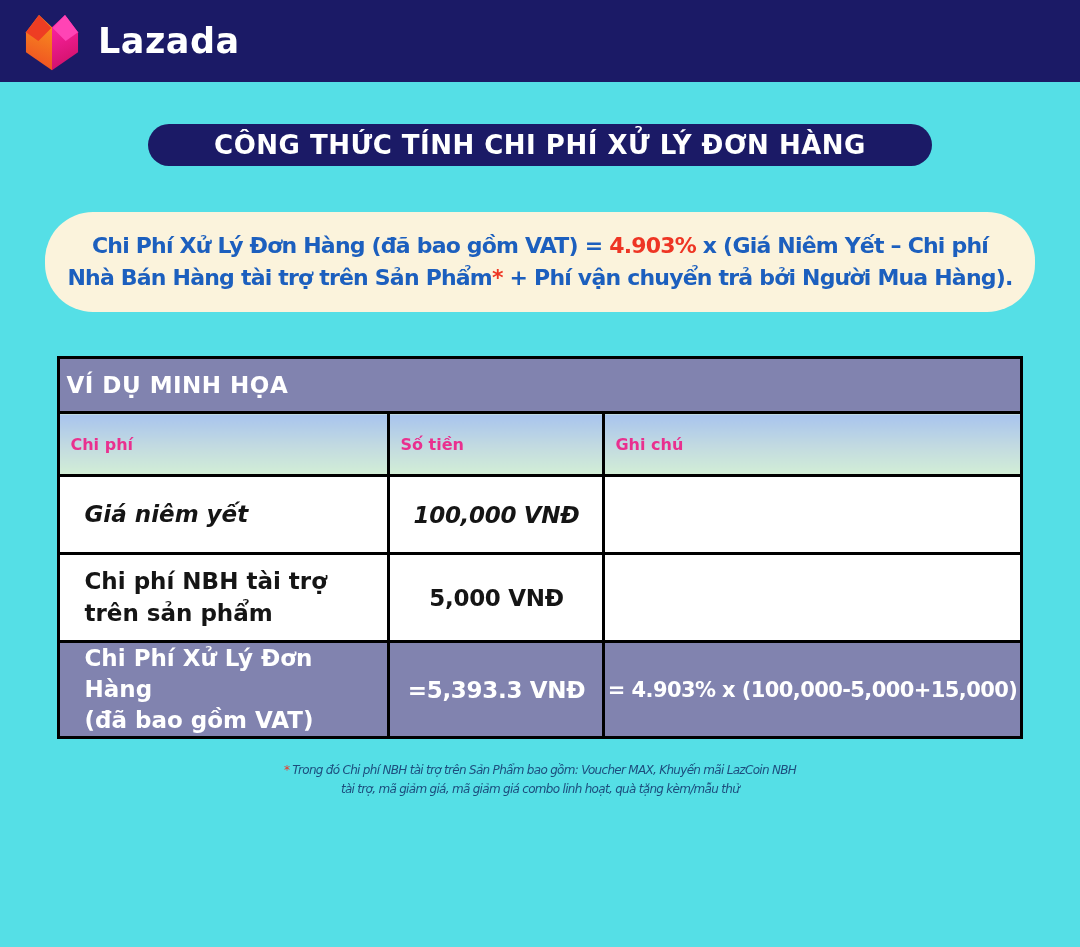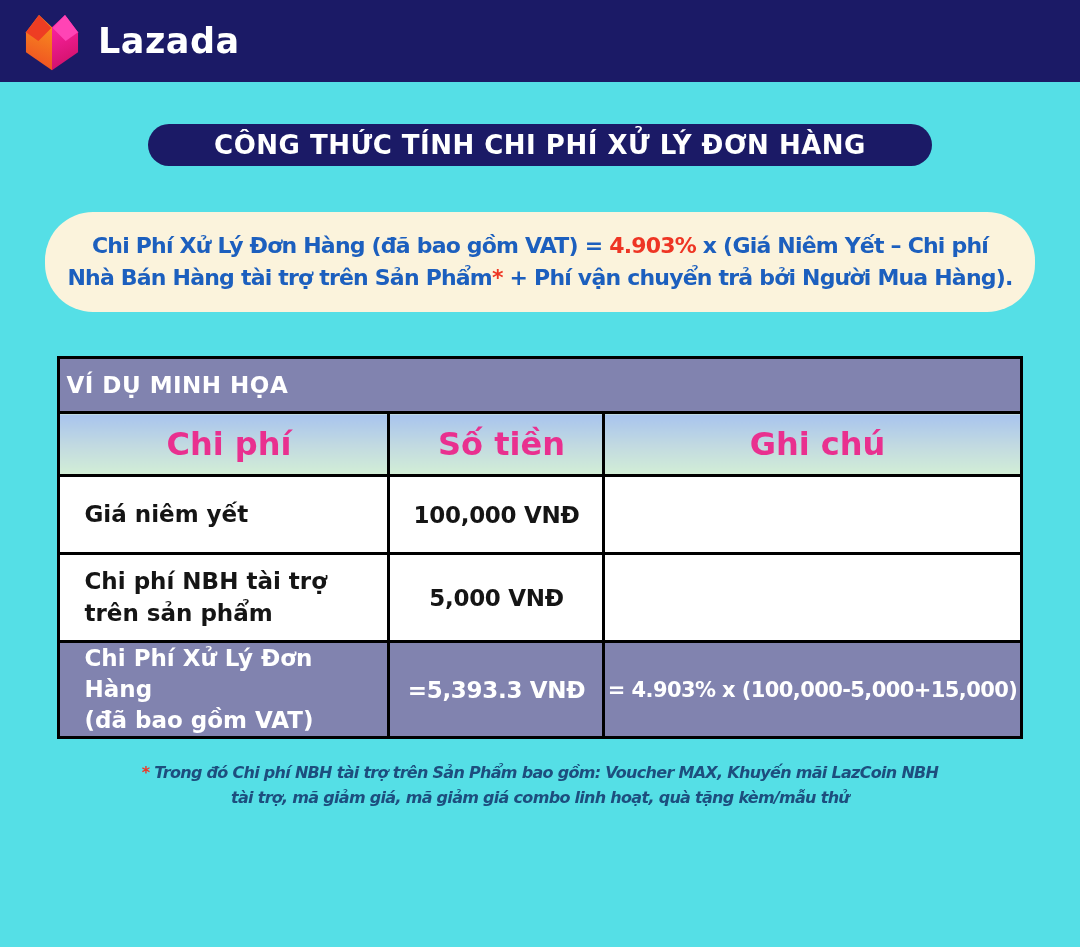--- a/index.html
+++ b/index.html
@@ -92,27 +92,26 @@
   }
   .table-title-cell span {
     color: #ffffff;
     font-size: 23px;
     font-weight: bold;
     letter-spacing: 0.5px;
   }
   .col-header-row td {
     background: linear-gradient(180deg, #A8C4EE 0%, #C3DBE0 55%, #D2EED6 100%);
     height: 63px;
-    text-align: center;
     color: #E9308F;
-    font-size: 32px;
+    font-size: 16px;
     padding-left: 10px;
   }
   .data-row td { background: #ffffff; font-size: 23px; }
-  .row-1 td { height: 78px; }
+  .row-1 td { height: 78px; font-style: italic; }
   .row-2 td { height: 88px; }
   .row-3 td { height: 90px; }
   .cell-label {
     text-align: left;
     padding-left: 24px;
     padding-right: 6px;
     white-space: pre-line;
     line-height: 1.35;
   }
   .cell-amount { text-align: center; letter-spacing: -0.3px; }
@@ -127,22 +126,22 @@
     font-size: 21px;
     letter-spacing: -0.6px;
     white-space: nowrap;
   }
 
   
   .footnote {
     width: 1060px;
     margin: 22px auto 0;
     text-align: center;
-    font-size: 16px;
-    font-weight: bold;
+    font-size: 12px;
+    font-weight: normal;
     font-style: italic;
     color: #1D4E7E;
     letter-spacing: -0.7px;
     line-height: 1.55;
   }
   .footnote-line { white-space: nowrap; }
 </style>
 </head>
 <body>
 

